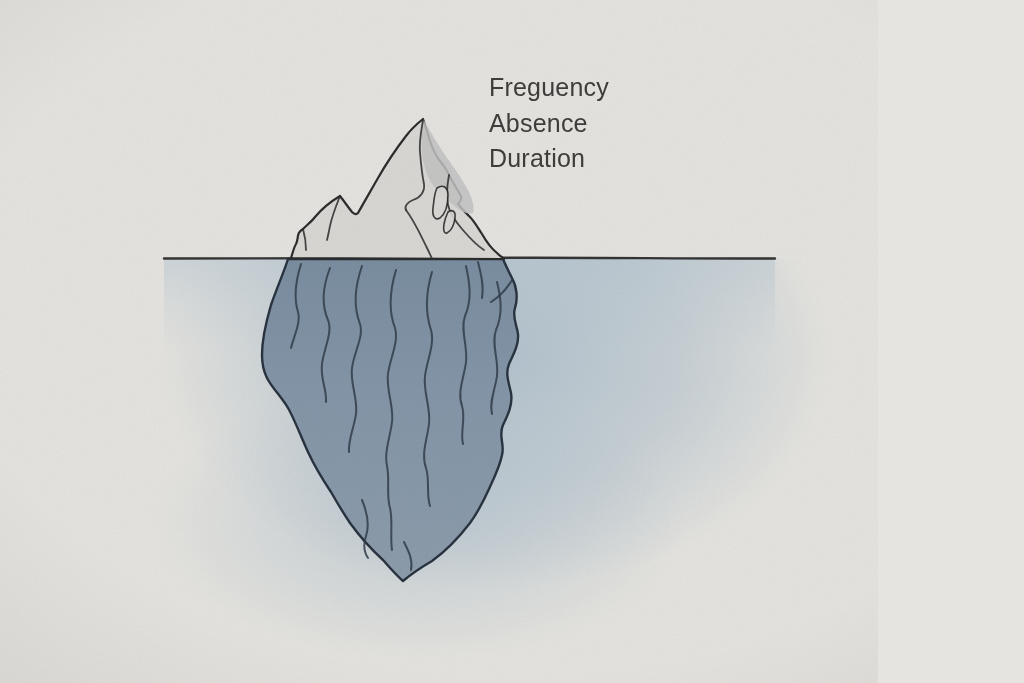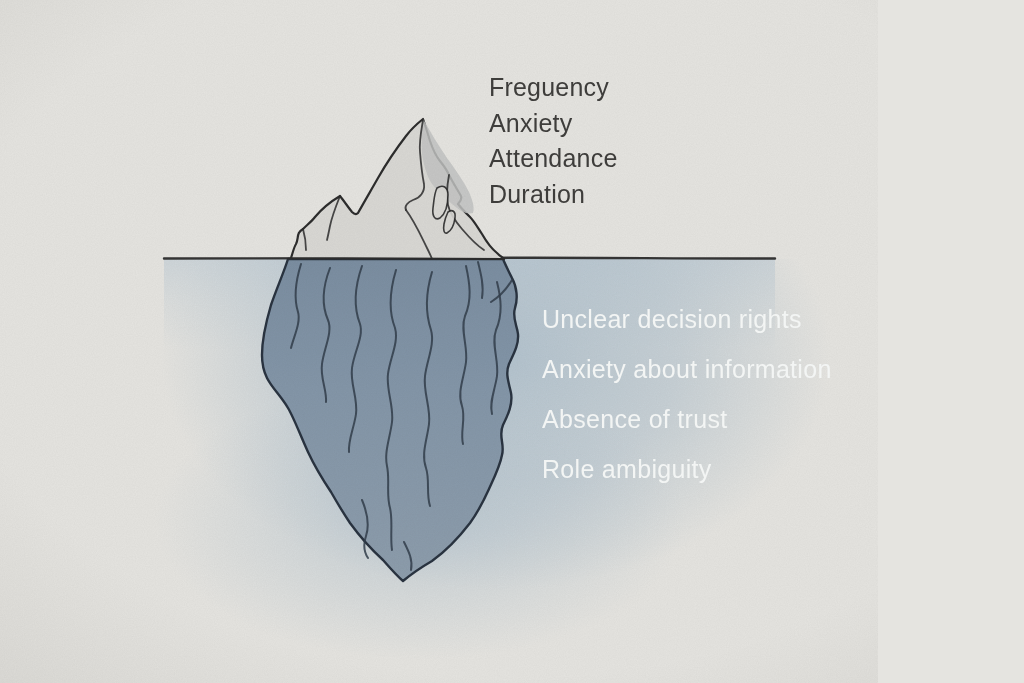--- a/index.html
+++ b/index.html
@@ -187,25 +187,18 @@
         <path class="blob" d="M448,212 C452,209 456,211 455,218 C454,225 451,231 447,233 C444,234 443,230 444,224 C445,219 446,216 448,212 Z"></path>
       </g>
     </g>
 
     <rect x="0" y="0" width="1024" height="683" filter="url(#grain)" opacity="0.05"></rect>
     <rect x="0" y="0" width="1024" height="683" fill="url(#vignette)"></rect>
   </svg>
 
   <div class="surface-labels">
     <div>Freguency</div>
-    <div>Anxiety</div>
-    <div>Attendance</div>
+    <div>Absence</div>
     <div>Duration</div>
   </div>
 
-  <div class="hidden-labels">
-    <div>Unclear decision rights</div>
-    <div>Anxiety about information</div>
-    <div>Absence of trust</div>
-    <div>Role ambiguity</div>
-  </div>
 
 </div>
 
 </body></html>

